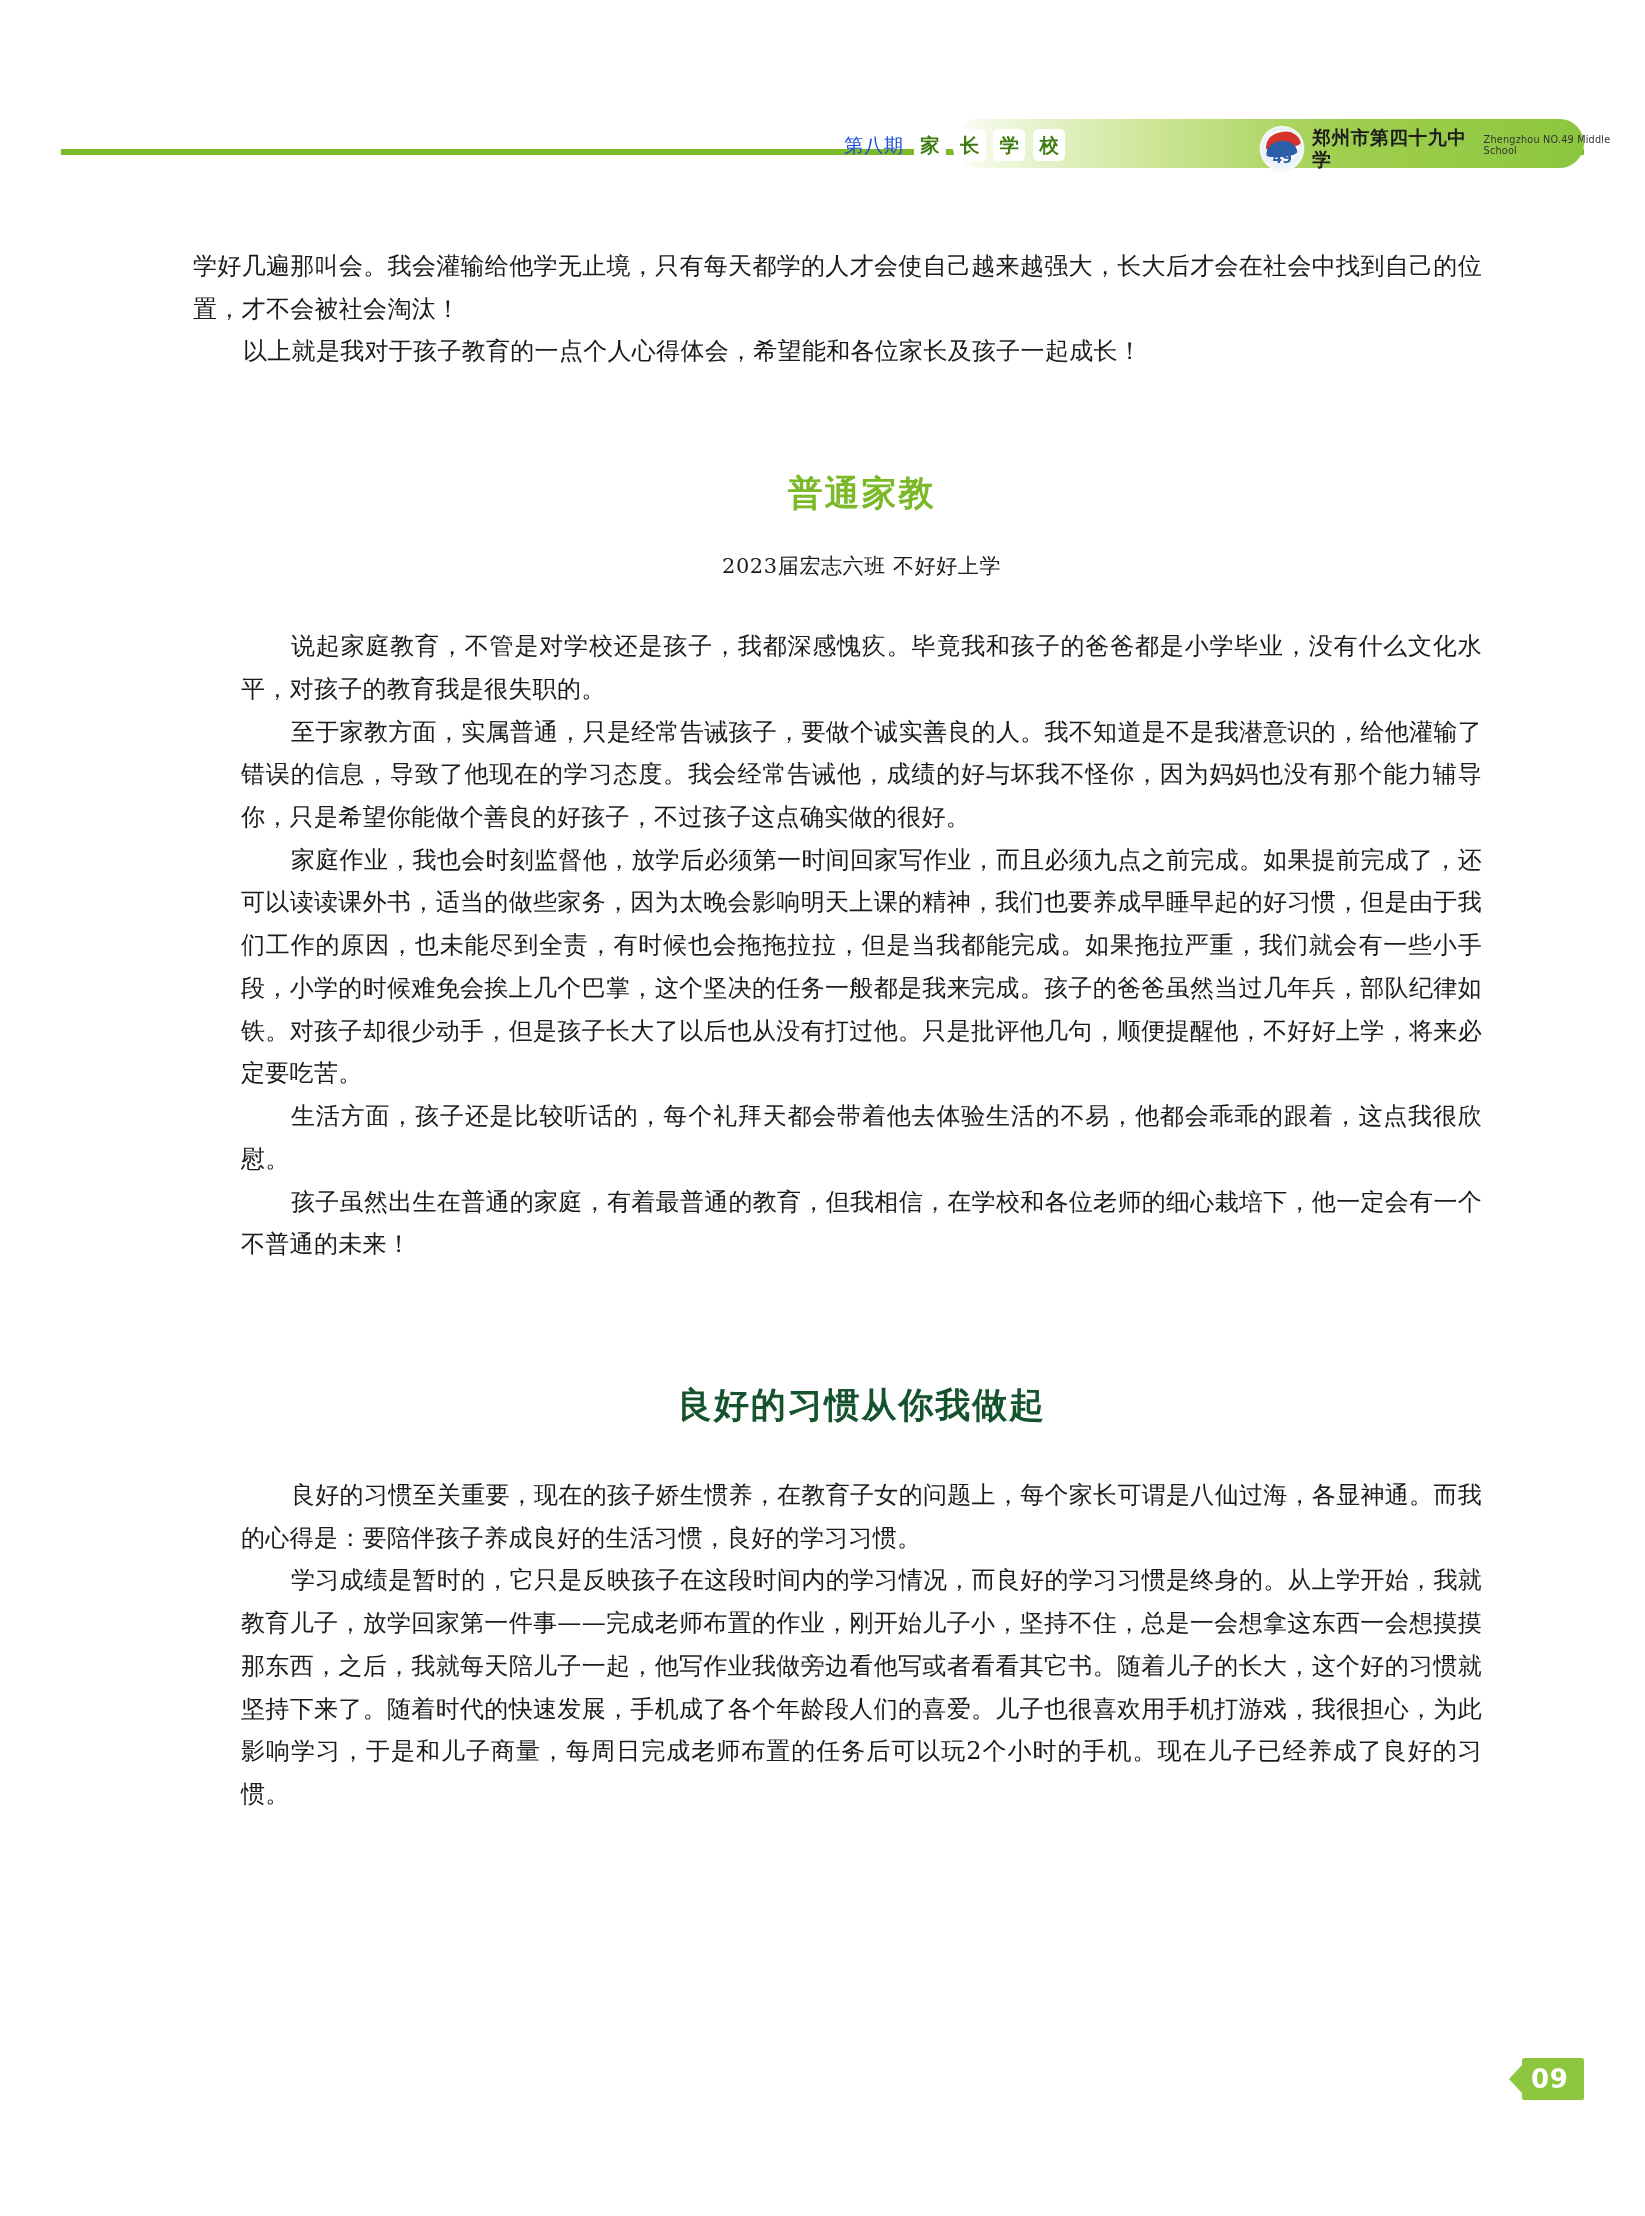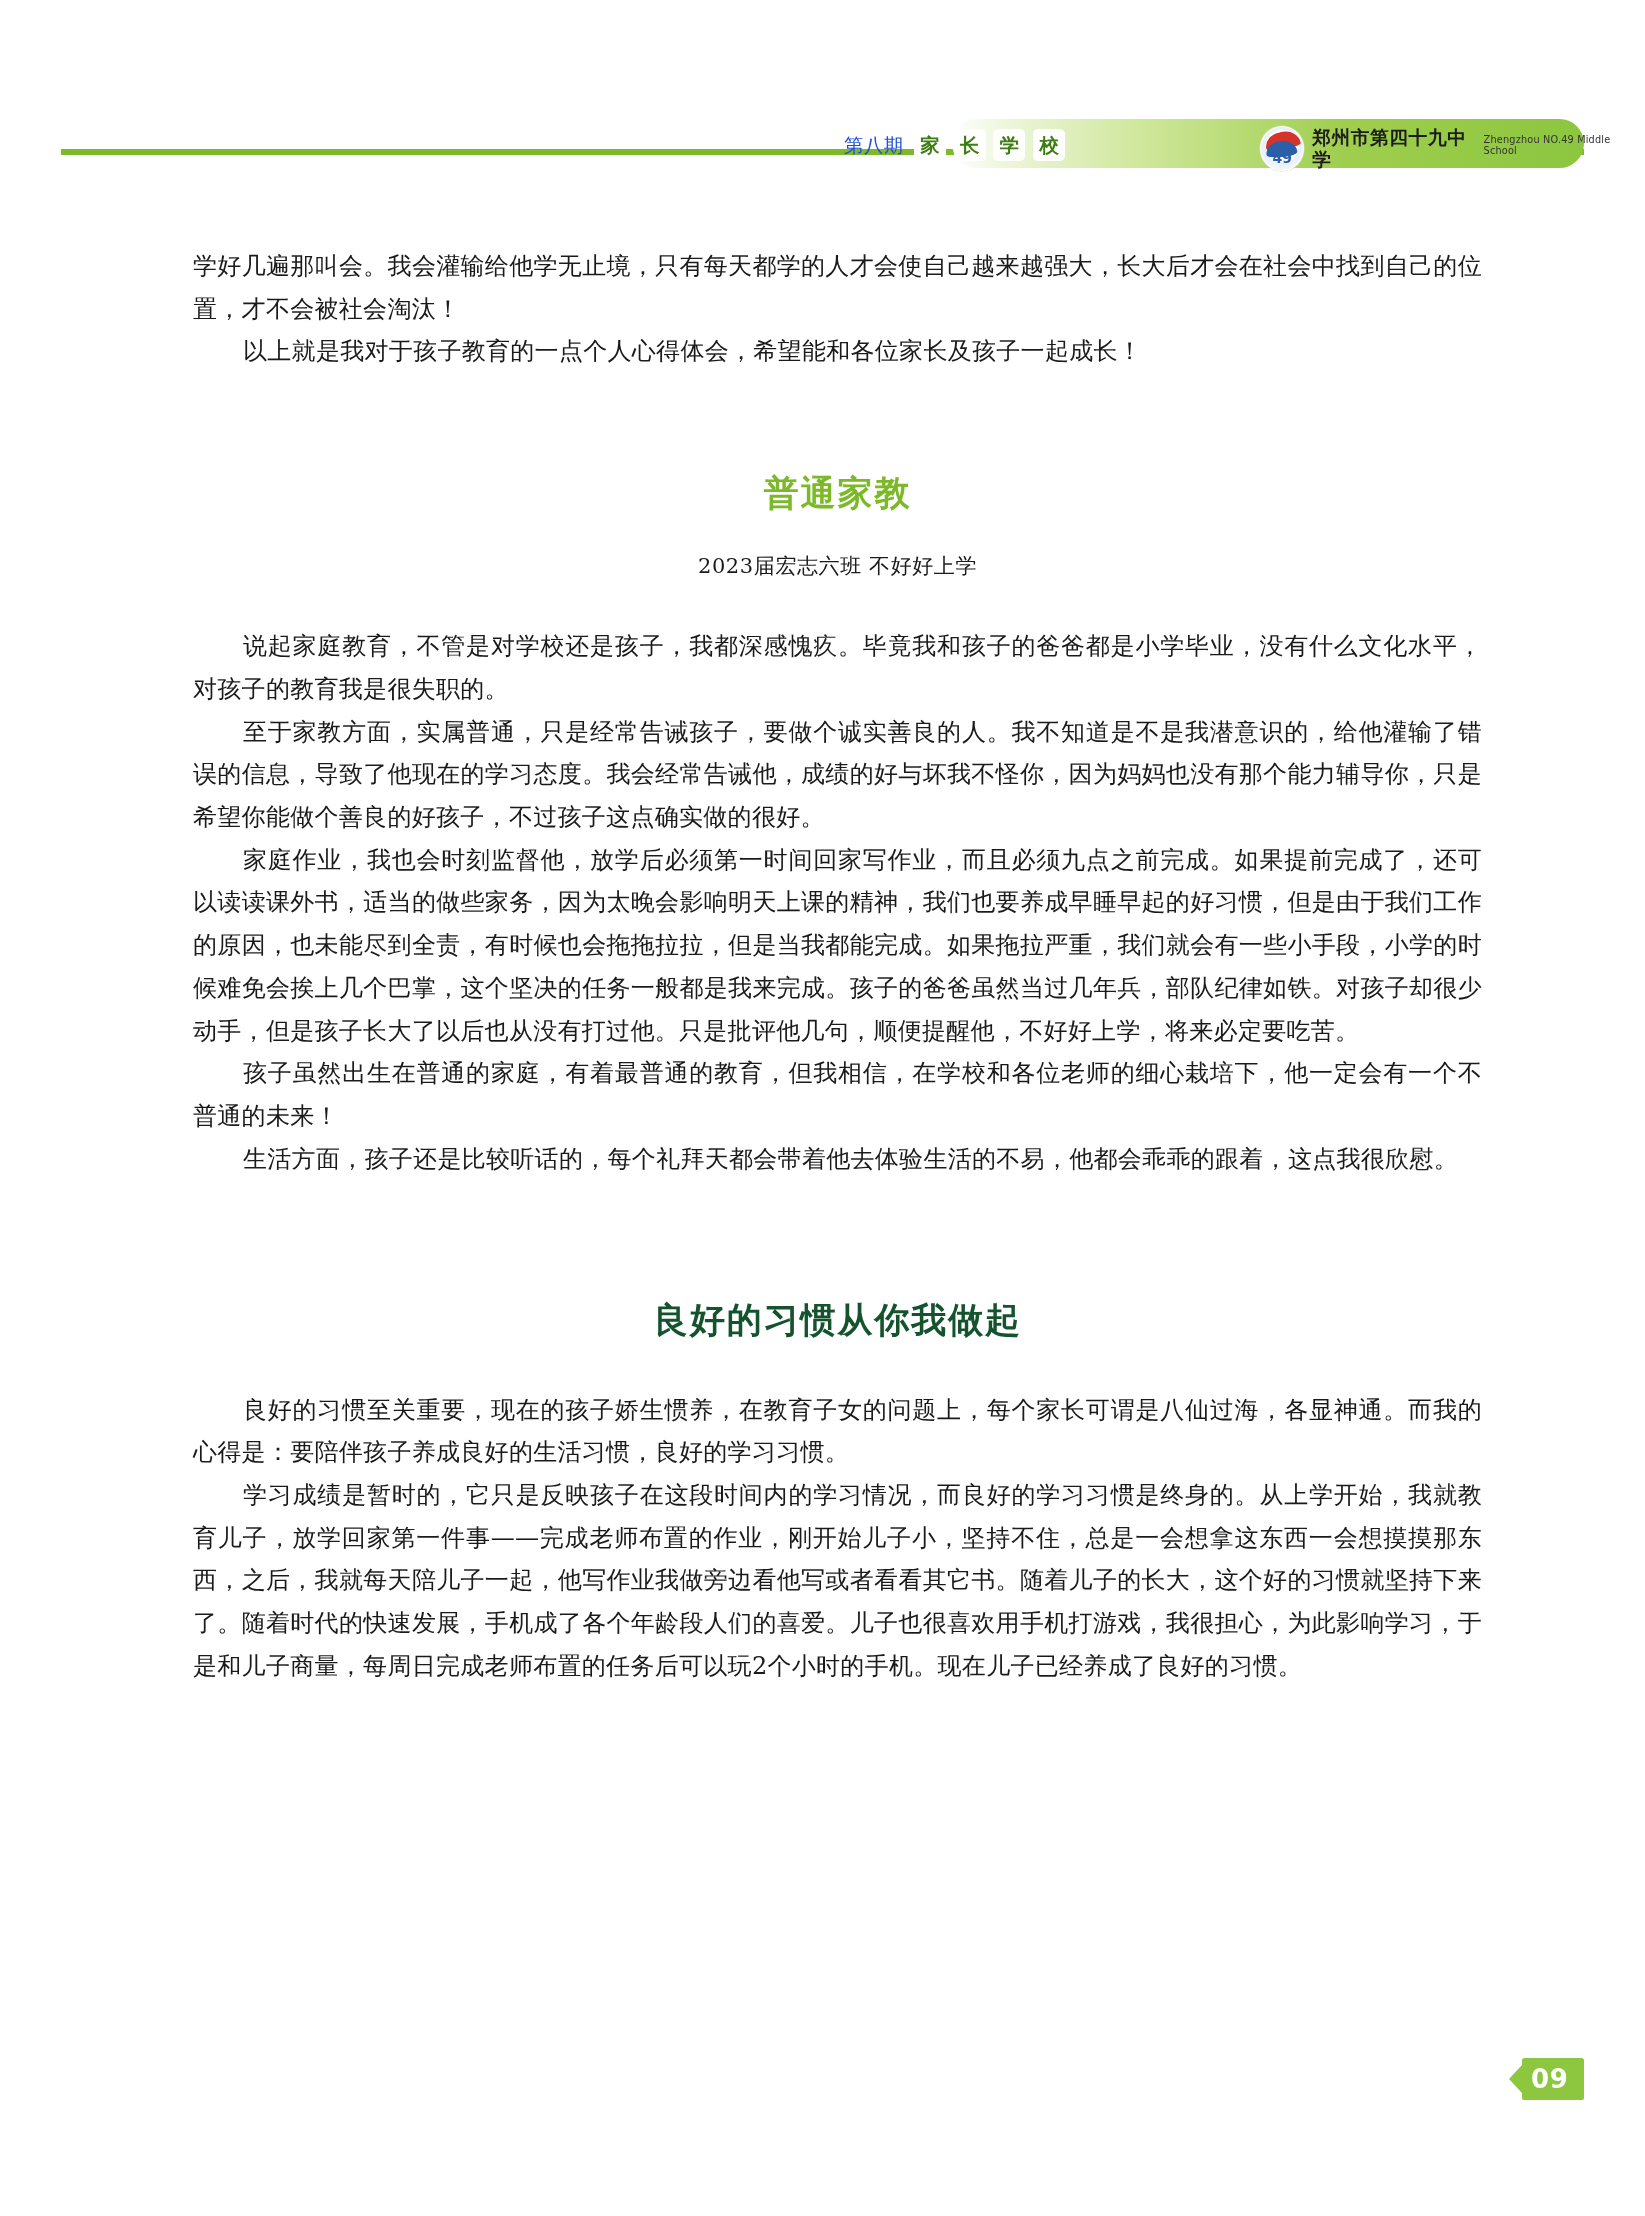--- a/index.html
+++ b/index.html
@@ -148,20 +148,21 @@
     line-height: 1.78;
     color: #1a1a1a;
     margin: 0;
     text-align: justify;
     letter-spacing: 0.3px;
   }
   p.indent { text-indent: 50px; }
 
   .article {
     margin-top: 0;
+    margin-left: 48px;
   }
   .art-title {
     text-align: center;
     font-family: "DejaVu Serif", serif;
     font-size: 35px;
     font-weight: bold;
     color: #7cb928;
     letter-spacing: 1.9px;
     margin: 0;
   }
@@ -233,22 +234,22 @@
   <p class="body">学好几遍那叫会。我会灌输给他学无止境，只有每天都学的人才会使自己越来越强大，长大后才会在社会中找到自己的位置，才不会被社会淘汰！</p>
   <p class="body indent">以上就是我对于孩子教育的一点个人心得体会，希望能和各位家长及孩子一起成长！</p>
 
   <div class="article" style="margin-top:97px;">
     <h2 class="art-title">普通家教</h2>
     <p class="art-author" style="margin-top:35px;">2023届宏志六班  不好好上学</p>
     <div style="height:45px"></div>
     <p class="body indent">说起家庭教育，不管是对学校还是孩子，我都深感愧疚。毕竟我和孩子的爸爸都是小学毕业，没有什么文化水平，对孩子的教育我是很失职的。</p>
     <p class="body indent">至于家教方面，实属普通，只是经常告诫孩子，要做个诚实善良的人。我不知道是不是我潜意识的，给他灌输了错误的信息，导致了他现在的学习态度。我会经常告诫他，成绩的好与坏我不怪你，因为妈妈也没有那个能力辅导你，只是希望你能做个善良的好孩子，不过孩子这点确实做的很好。</p>
     <p class="body indent">家庭作业，我也会时刻监督他，放学后必须第一时间回家写作业，而且必须九点之前完成。如果提前完成了，还可以读读课外书，适当的做些家务，因为太晚会影响明天上课的精神，我们也要养成早睡早起的好习惯，但是由于我们工作的原因，也未能尽到全责，有时候也会拖拖拉拉，但是当我都能完成。如果拖拉严重，我们就会有一些小手段，小学的时候难免会挨上几个巴掌，这个坚决的任务一般都是我来完成。孩子的爸爸虽然当过几年兵，部队纪律如铁。对孩子却很少动手，但是孩子长大了以后也从没有打过他。只是批评他几句，顺便提醒他，不好好上学，将来必定要吃苦。</p>
+    <p class="body indent">生活方面，孩子还是比较听话的，每个礼拜天都会带着他去体验生活的不易，他都会乖乖的跟着，这点我很欣慰。</p>
     <p class="body indent">孩子虽然出生在普通的家庭，有着最普通的教育，但我相信，在学校和各位老师的细心栽培下，他一定会有一个不普通的未来！</p>
-    <p class="body indent">生活方面，孩子还是比较听话的，每个礼拜天都会带着他去体验生活的不易，他都会乖乖的跟着，这点我很欣慰。</p>
   </div>
 
   <div class="article" style="margin-top:116px;">
     <h2 class="art-title green2">良好的习惯从你我做起</h2>
     <div style="height:45px"></div>
     <p class="body indent">良好的习惯至关重要，现在的孩子娇生惯养，在教育子女的问题上，每个家长可谓是八仙过海，各显神通。而我的心得是：要陪伴孩子养成良好的生活习惯，良好的学习习惯。</p>
     <p class="body indent">学习成绩是暂时的，它只是反映孩子在这段时间内的学习情况，而良好的学习习惯是终身的。从上学开始，我就教育儿子，放学回家第一件事——完成老师布置的作业，刚开始儿子小，坚持不住，总是一会想拿这东西一会想摸摸那东西，之后，我就每天陪儿子一起，他写作业我做旁边看他写或者看看其它书。随着儿子的长大，这个好的习惯就坚持下来了。随着时代的快速发展，手机成了各个年龄段人们的喜爱。儿子也很喜欢用手机打游戏，我很担心，为此影响学习，于是和儿子商量，每周日完成老师布置的任务后可以玩2个小时的手机。现在儿子已经养成了良好的习惯。</p>
   </div>
 
 </div>

